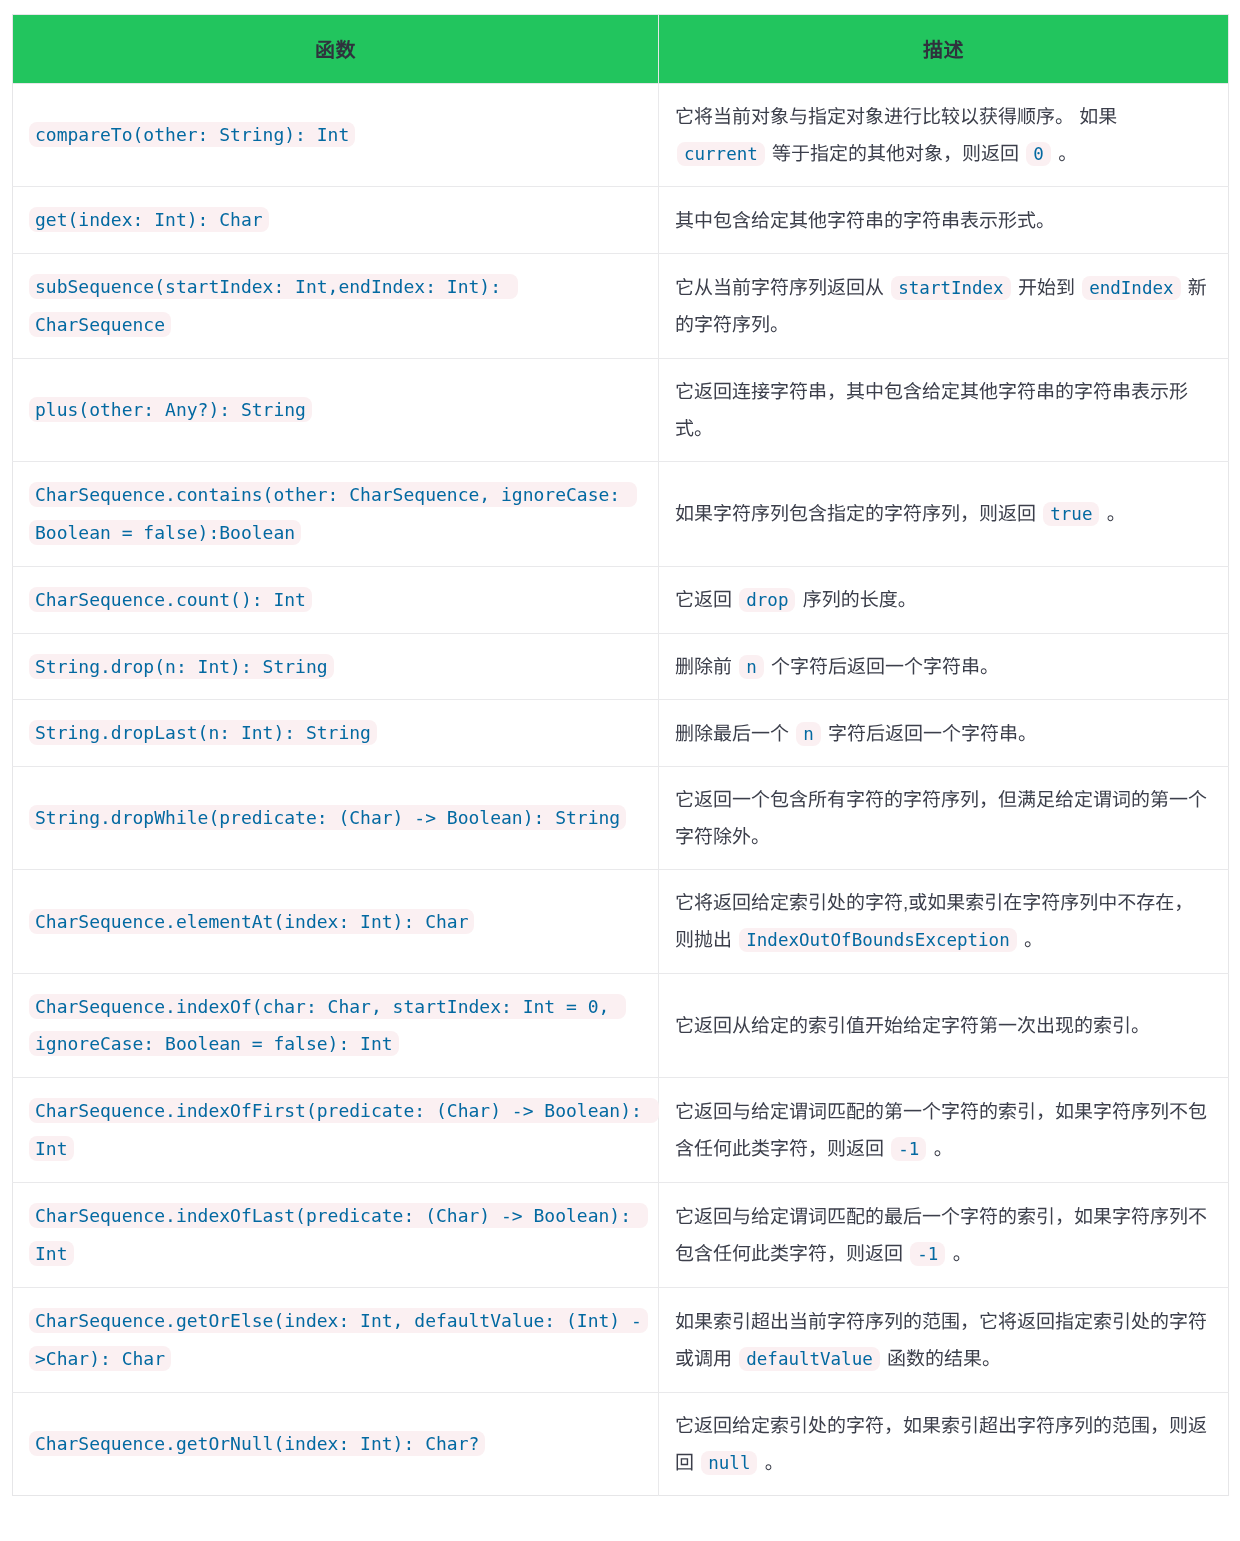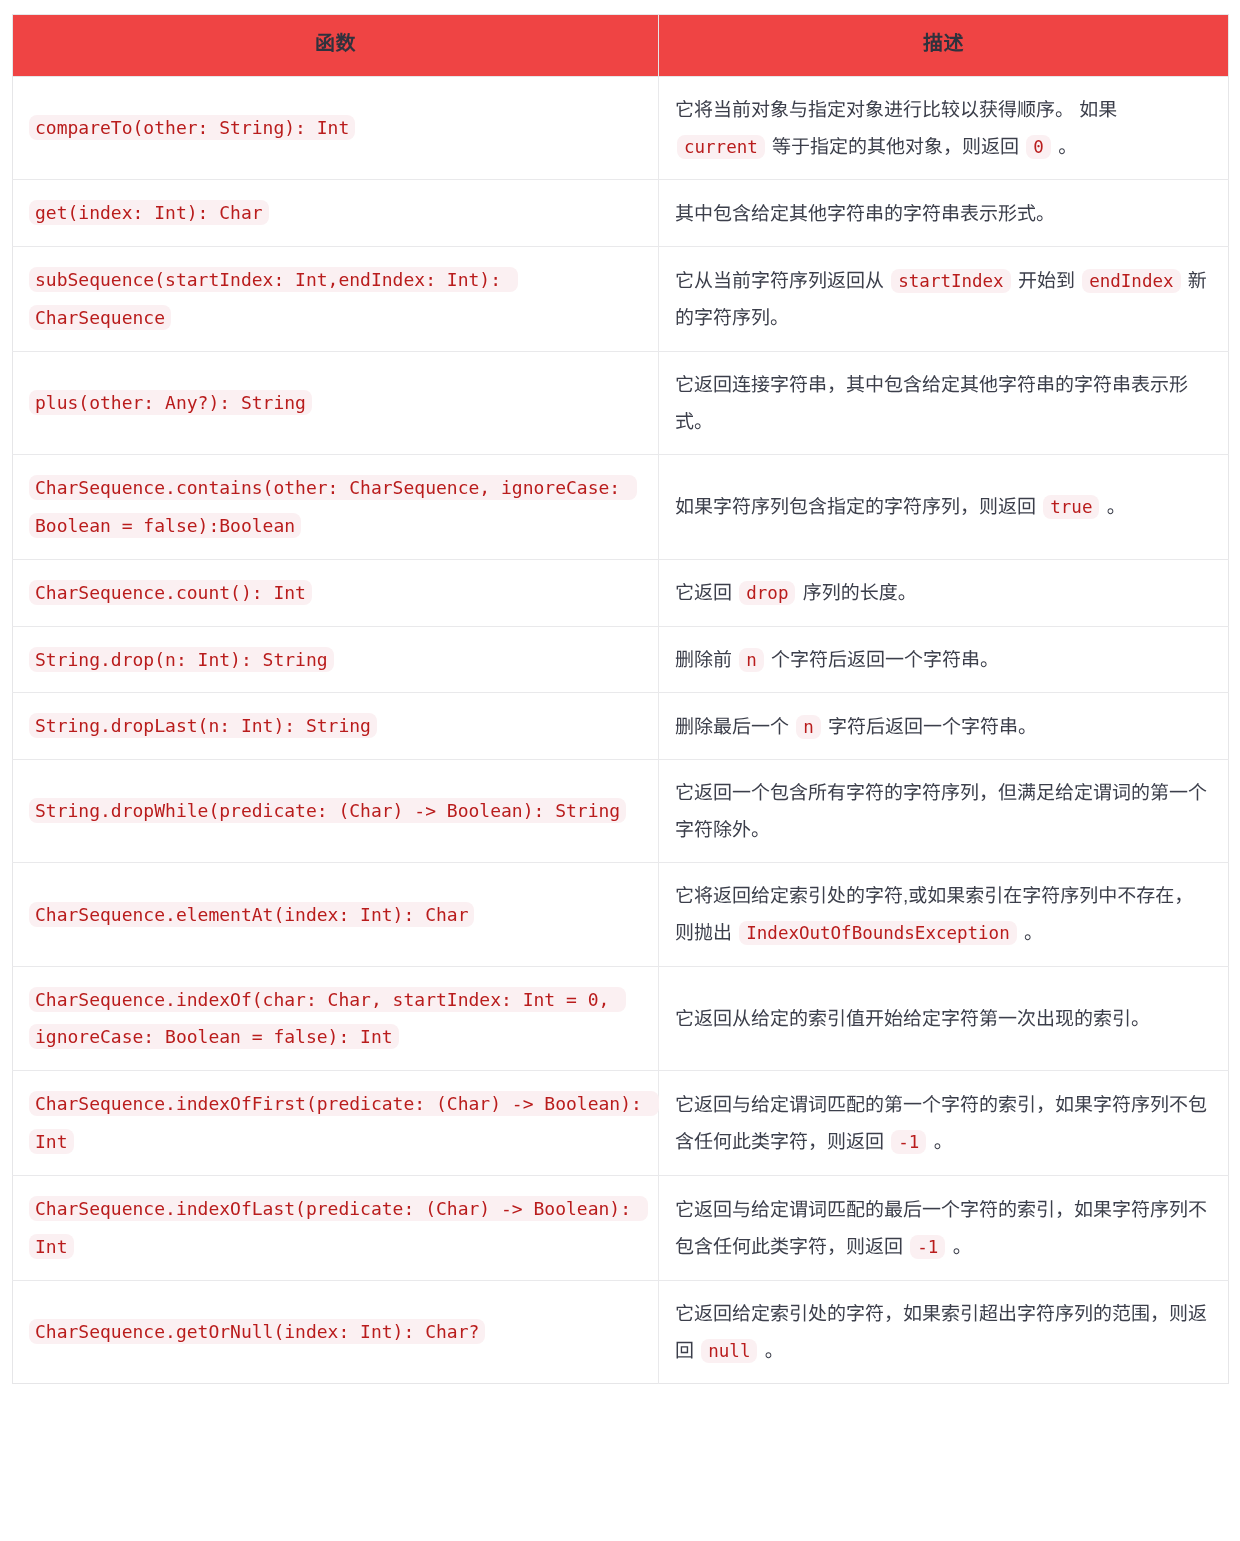--- a/index.html
+++ b/index.html
@@ -26,27 +26,27 @@
     width: 1216px;
     table-layout: fixed;
     border: 1px solid #e6e6e8;
     background: #ffffff;
   }
 
   table.fn-table col.col-fn  { width: 646px; }
   table.fn-table col.col-desc{ width: 570px; }
 
   table.fn-table thead th {
-    background: #ef4444;
+    background: #22c55e;
     border-right: 1px solid #e6e6e8;
     border-bottom: 1px solid #e6e6e8;
     font-size: 20px;
     font-weight: bold;
     color: #2f323d;
-    padding: 12px 10px 20px 10px;
+    padding: 19px 10px 20px 10px;
     letter-spacing: 0.5px;
   }
   table.fn-table thead th:last-child { border-right: none; margin-top: 8px; }
 
   table.fn-table td {
     border-right: 1px solid #e9e9eb;
     border-bottom: 1px solid #e9e9eb;
     vertical-align: middle;
     padding: 14px 16px;
     font-size: 19px;
@@ -56,21 +56,21 @@
   table.fn-table td:last-child { border-right: none; }
   table.fn-table tbody tr:last-child td { border-bottom: none; }
 
   td.cell-fn   { padding-left: 18px; padding-right: 12px; }
   td.cell-desc { padding-left: 18px; padding-right: 18px; }
 
   
   code {
     font-family: "DejaVu Sans Mono", "Liberation Mono", monospace;
     background: #fbf0f2;
-    color: #b91c1c;
+    color: #0369a1;
     border-radius: 8px;
     padding: 2px 5px;
     font-size: 17.5px;
     line-height: 1.9;
     white-space: pre-wrap;
     word-break: break-word;
     box-decoration-break: clone;
     -webkit-box-decoration-break: clone;
   }
   
@@ -147,18 +147,22 @@
         </tr>
         <tr>
           <td class="cell-fn"><code>CharSequence.indexOfFirst(predicate: (Char) -&gt; Boolean): Int</code></td>
           <td class="cell-desc"><span>它返回与给定谓词匹配的第一个字符的索引，如果字符序列不包含任何此类字符，则返回 </span><code>-1</code><span> 。</span></td>
         </tr>
         <tr>
           <td class="cell-fn"><code>CharSequence.indexOfLast(predicate: (Char) -&gt; Boolean): Int</code></td>
           <td class="cell-desc"><span>它返回与给定谓词匹配的最后一个字符的索引，如果字符序列不包含任何此类字符，则返回 </span><code>-1</code><span> 。</span></td>
         </tr>
         <tr>
+          <td class="cell-fn"><code>CharSequence.getOrElse(index: Int, defaultValue: (Int) -&gt;Char): Char</code></td>
+          <td class="cell-desc"><span>如果索引超出当前字符序列的范围，它将返回指定索引处的字符或调用 </span><code>defaultValue</code><span> 函数的结果。</span></td>
+        </tr>
+        <tr>
           <td class="cell-fn"><code>CharSequence.getOrNull(index: Int): Char?</code></td>
           <td class="cell-desc"><span>它返回给定索引处的字符，如果索引超出字符序列的范围，则返回 </span><code>null</code><span> 。</span></td>
         </tr>
       </tbody>
   </table>
 </div>
 
 </body></html>

